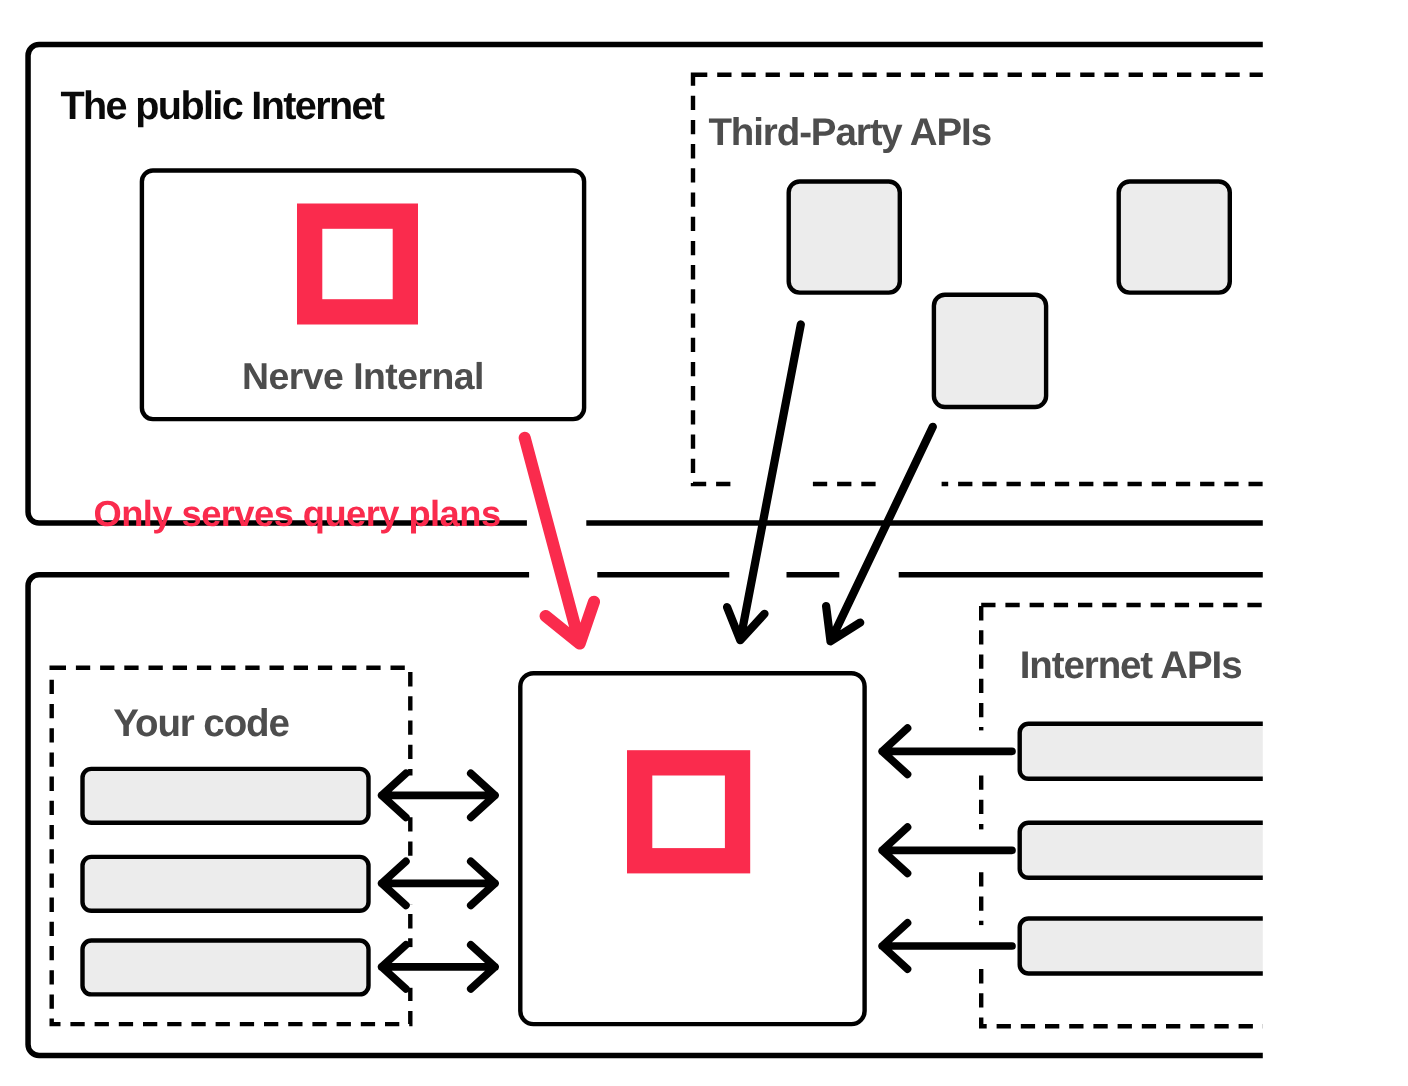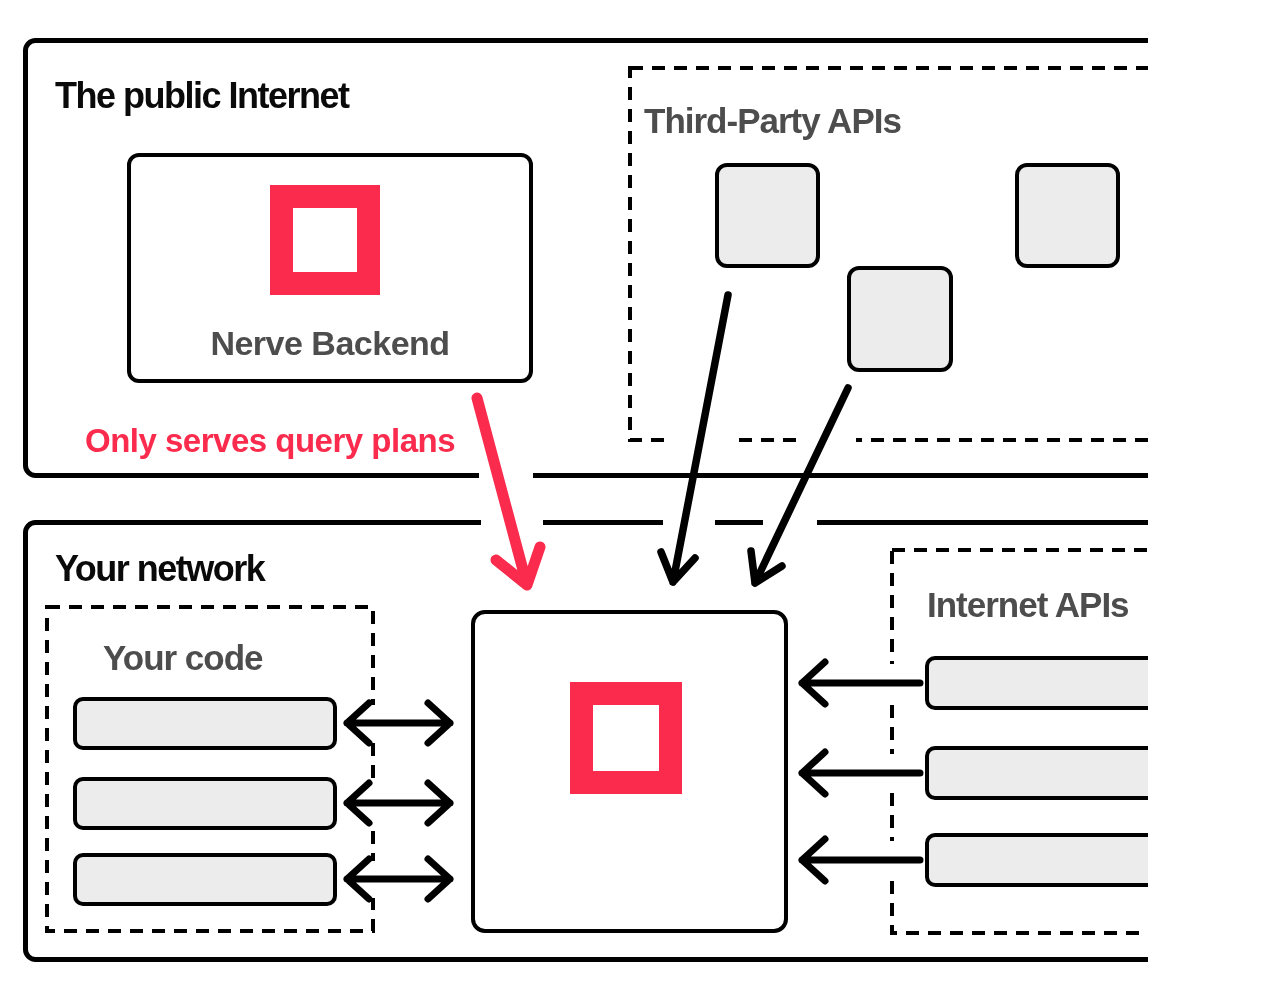--- a/index.html
+++ b/index.html
@@ -5,21 +5,21 @@
   html,body{margin:0;padding:0;background:#fff;}
   .canvas{
     position:relative;width:1148px;height:987px;background:#fff;overflow:hidden;
     font-family:"Liberation Sans",sans-serif;
   }
   .canvas svg{position:absolute;left:0;top:0;z-index:1;}
   .t{position:absolute;z-index:2;line-height:1;font-weight:700;white-space:nowrap;}
   .title-black{font-size:36px;letter-spacing:-1.5px;color:var(--ink,#0a0a0a);}
   .title-gray{font-size:35px;letter-spacing:-1px;color:var(--gray,#4d4d4d);}
   .box-label{font-size:34px;letter-spacing:-0.5px;color:var(--gray,#4d4d4d);text-align:center;}
-  .red-note{font-size:33px;letter-spacing:-0.5px;color:var(--accent,#FA2B4D);}
+  .red-note{font-size:33px;letter-spacing:-0.5px;color:var(--accent,#FA2B4D);margin-top:26px;}
   .logo{
     position:absolute;z-index:2;box-sizing:border-box;background:#fff;
     border:23px solid var(--accent,#FA2B4D);
   }
 </style>
 </head>
 <body>
 
 <div class="canvas">
 
@@ -83,25 +83,24 @@
 
     <path d="M477 398 L527 585 M540 547 L527 585 L496 560" fill="none" stroke="#FA2B4D" stroke-width="11" stroke-linecap="round" stroke-linejoin="round" class="accent-stroke"></path>
   </svg>
 
   <div class="t title-black" style="left:55px;top:78px;">The public Internet</div>
 
   <div class="t title-gray" style="left:644px;top:103px;">Third-Party APIs</div>
 
   <div class="logo" style="left:270px;top:185px;width:110px;height:110px;"></div>
 
-  <div class="t box-label" style="left:129px;top:326px;width:402px;">Nerve Backend</div>
+  <div class="t box-label" style="left:129px;top:326px;width:402px;">Nerve Internal</div>
 
   <div class="t red-note" style="left:85px;top:424px;">Only serves query plans</div>
 
-  <div class="t title-black" style="left:55px;top:551px;">Your network</div>
 
   <div class="t title-gray" style="left:75px;top:640px;margin-left:28px;">Your code</div>
 
   <div class="t title-gray" style="left:927px;top:587px;">Internet APIs</div>
 
   <div class="logo" style="left:570px;top:682px;width:112px;height:112px;"></div>
 
 
 </div>
 

